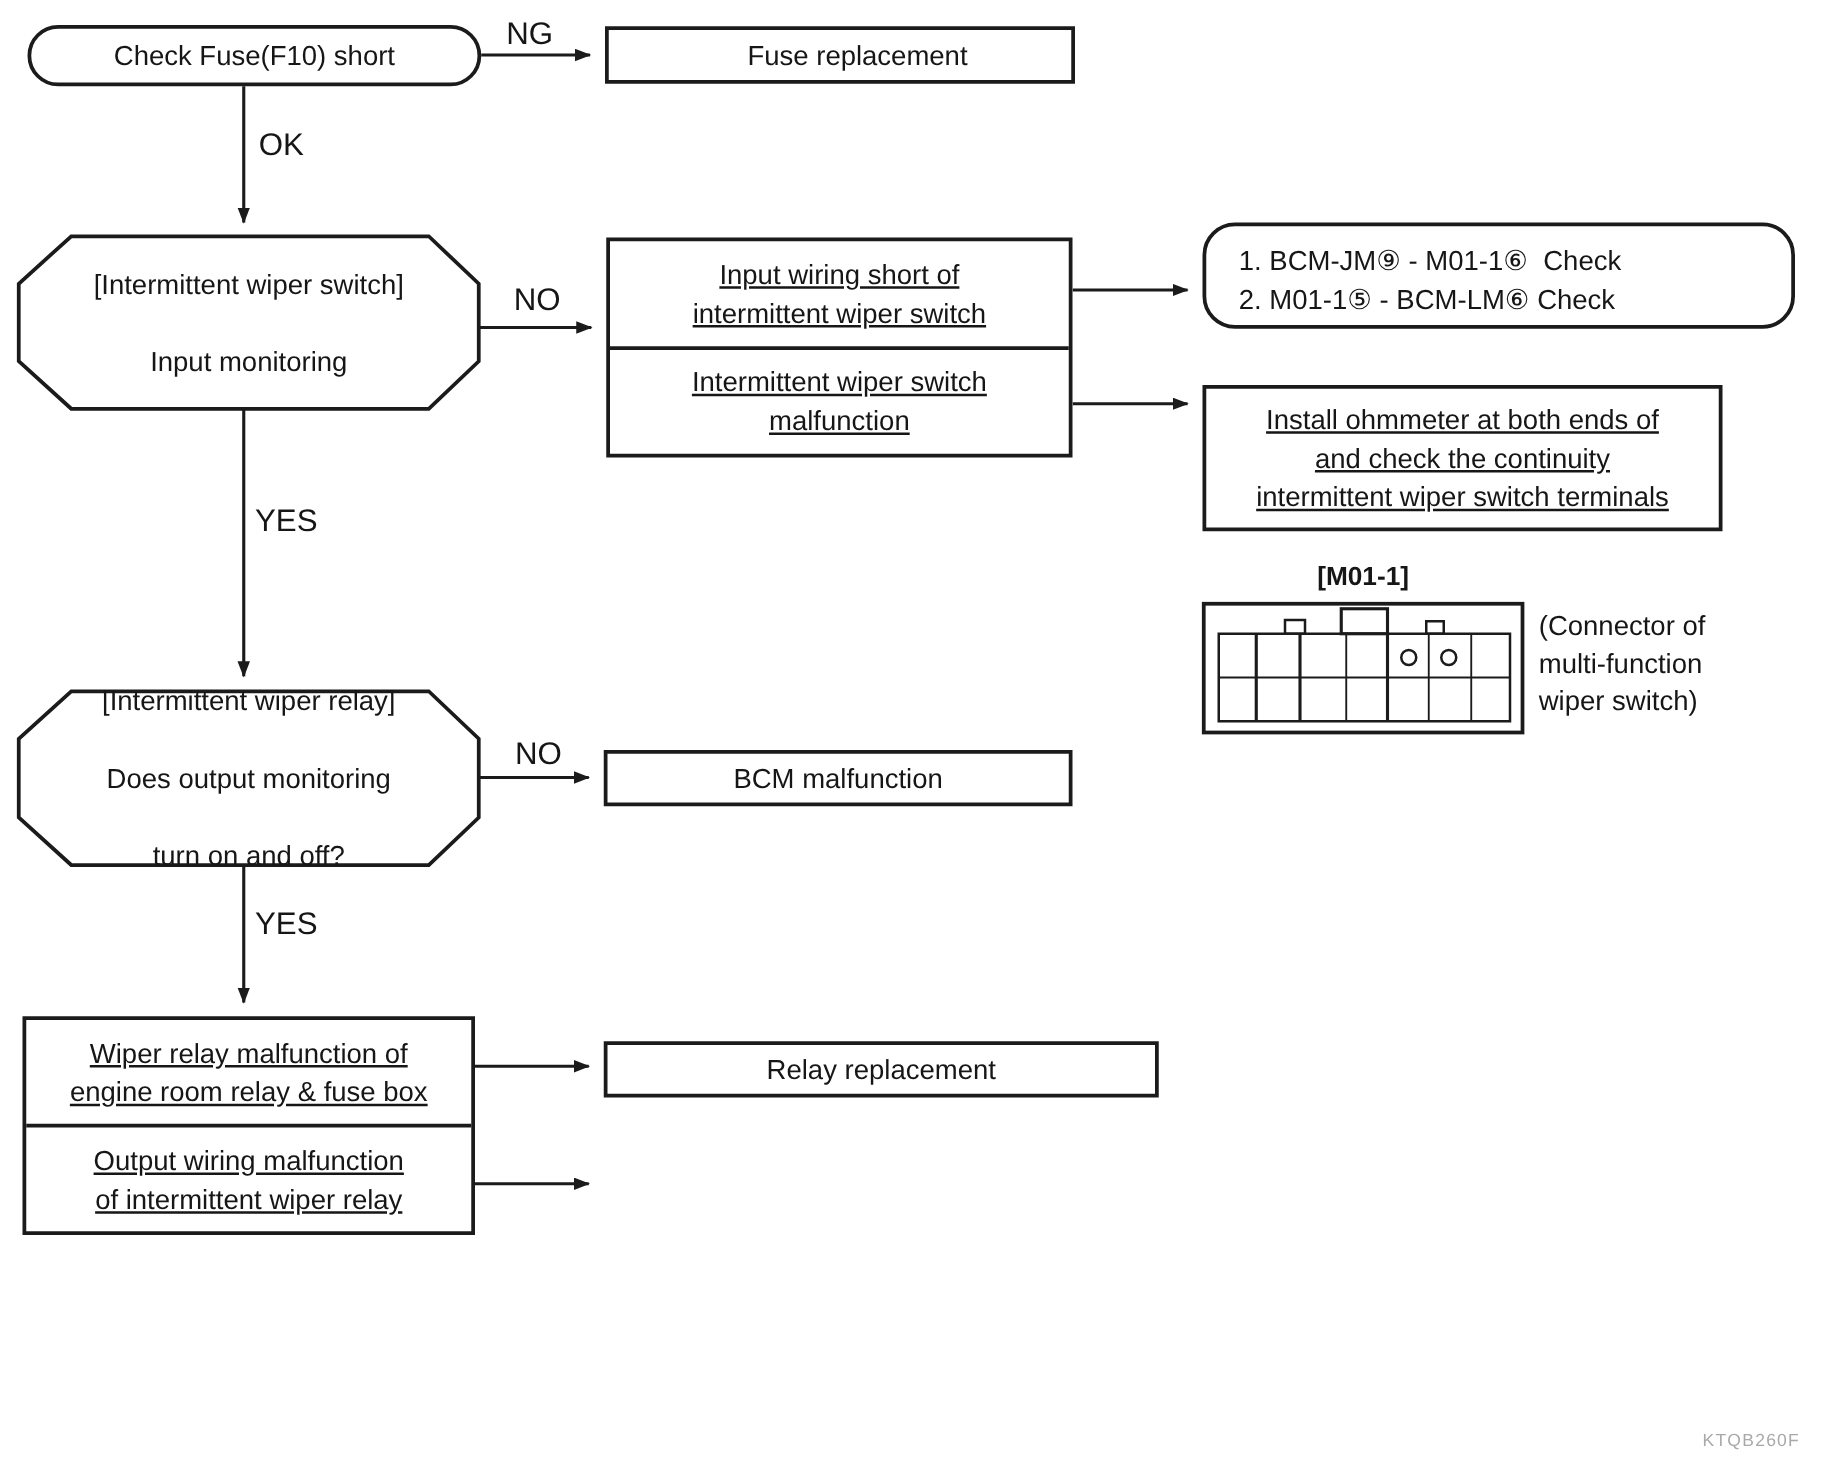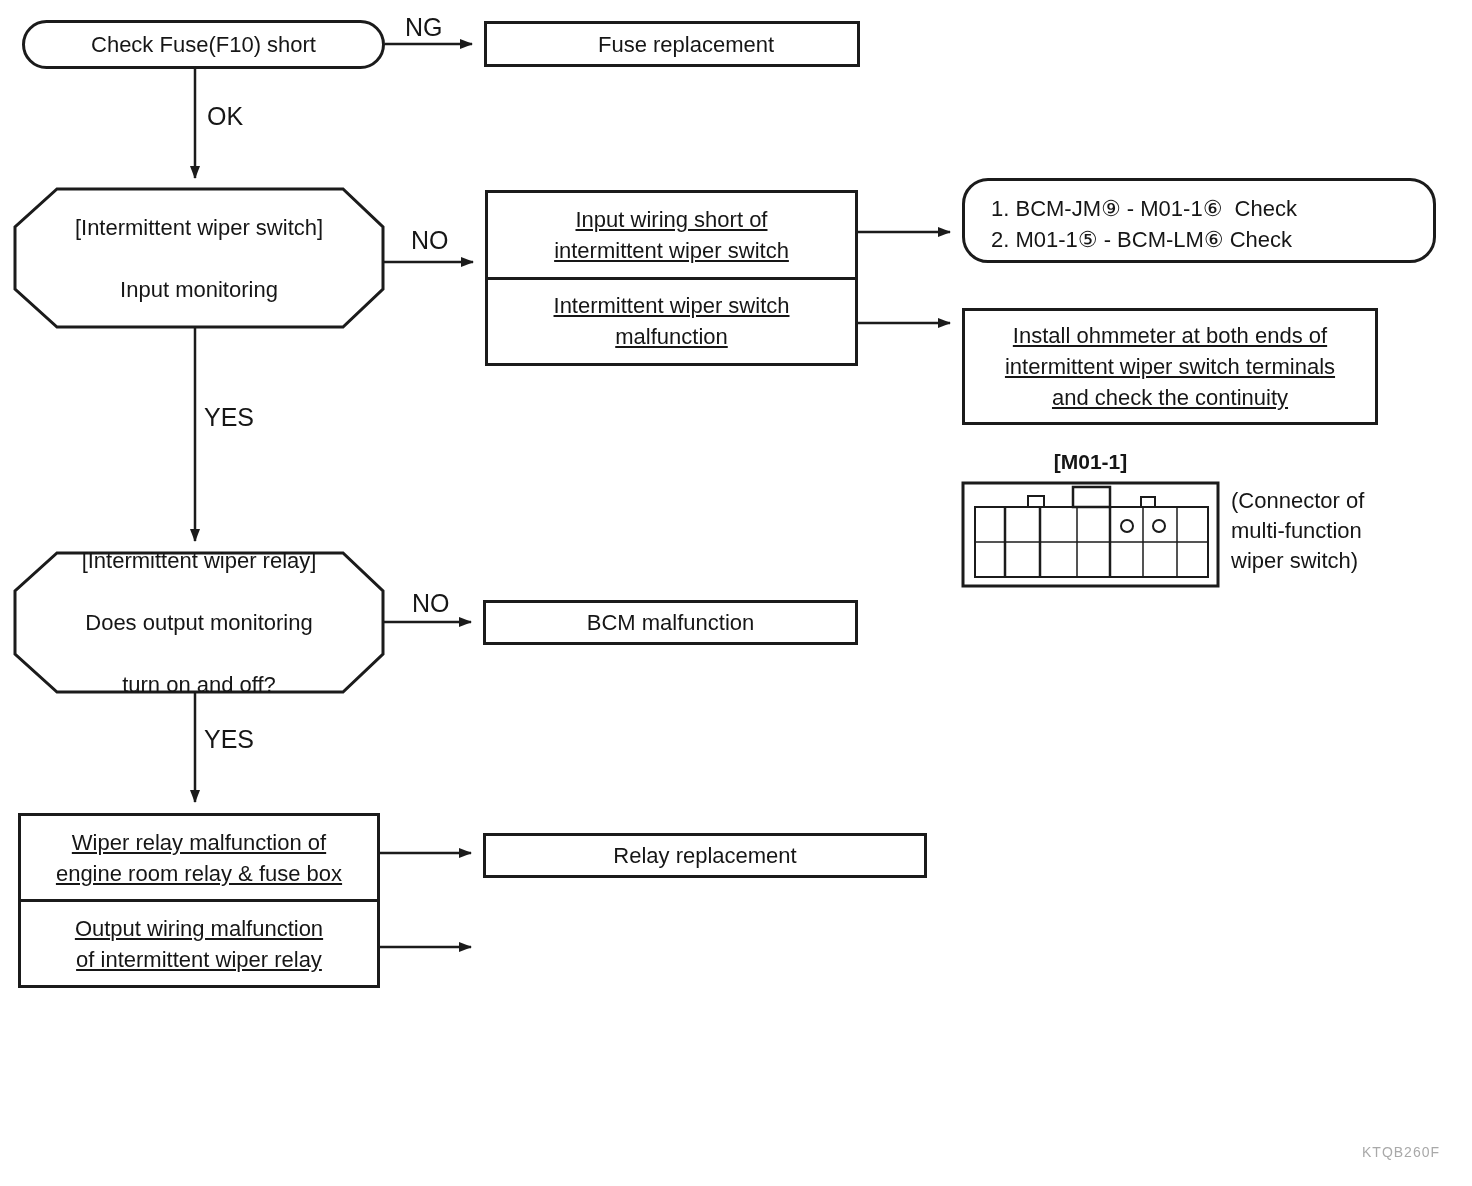--- a/index.html
+++ b/index.html
@@ -112,22 +112,22 @@
   </div>
 
   <div class="box listbox" style="left:962px; top:178px; width:474px; height:85px;">
     <div class="line">1. BCM-JM⑨ - M01-1⑥  Check</div>
     <div class="line">2. M01-1⑤ - BCM-LM⑥ Check</div>
   </div>
 
   <div class="box split" style="left:962px; top:292px; width:416px; height:117px;margin-top:16px;">
     <div class="cell">
       <div class="line">Install ohmmeter at both ends of</div>
+      <div class="line">and check the continuity</div>
       <div class="line">intermittent wiper switch terminals</div>
-      <div class="line">and check the continuity</div>
     </div>
   </div>
 
   <div class="connector-title" style="left:963px; top:450px; width:255px;">[M01-1]</div>
   <div class="connector-caption" style="left:1231px; top:486px;">
     <div class="line">(Connector of</div>
     <div class="line">multi-function</div>
     <div class="line">wiper switch)</div>
   </div>
 

